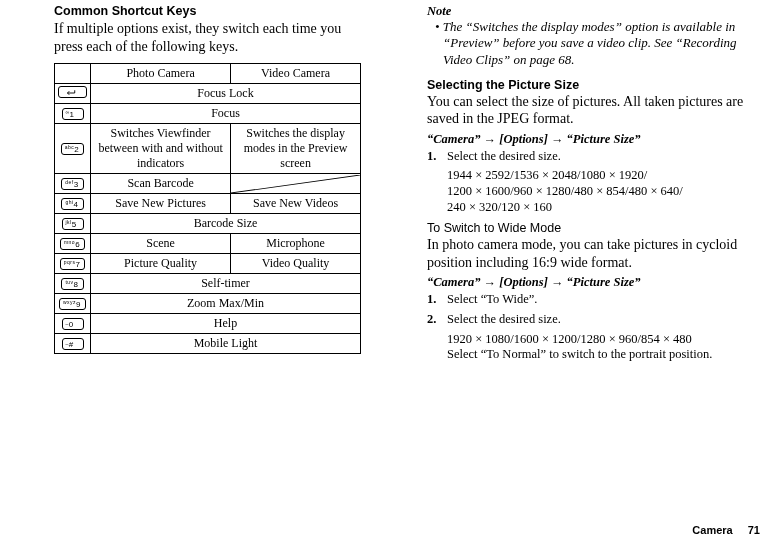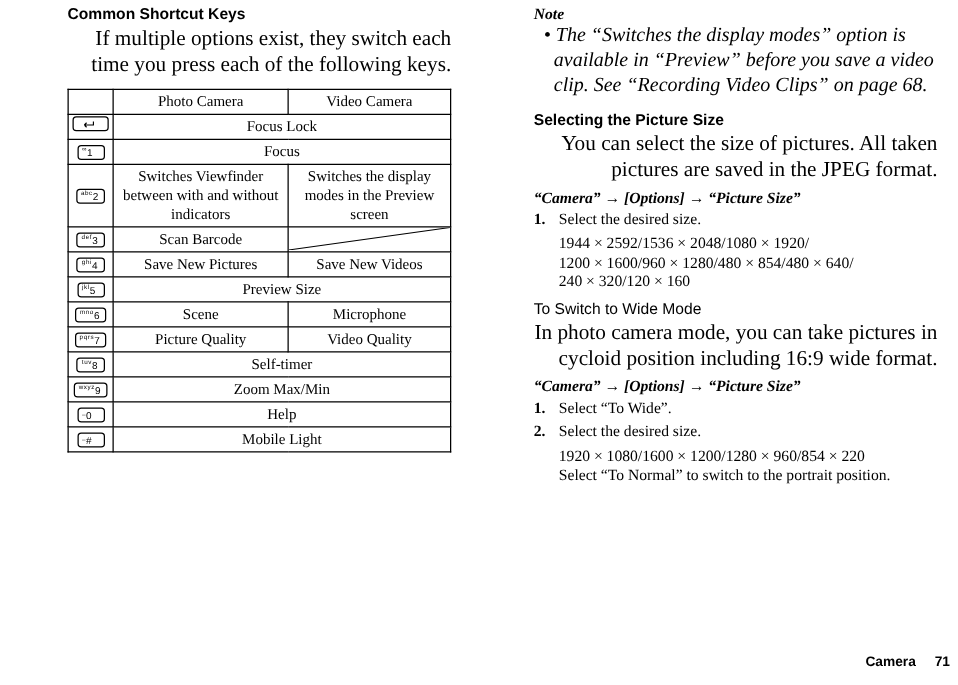--- a/index.html
+++ b/index.html
@@ -24,24 +24,23 @@
     }
     .col-left { max-width: 345px; }
     .col-right { flex: 1.05; }
     .h-bold {
       font-weight: bold;
       font-family: Arial, sans-serif;
       font-size: 12.5px;
       margin-bottom: 2px;
     }
     .p-body {
-      font-size: 17px;
+      font-size: 14px;
       line-height: 1.25;
       margin-bottom: 8px;
-      text-align: right;
     }
     table.shortcut {
       border-collapse: collapse;
       width: 100%;
       margin-top: 6px;
     }
     table.shortcut th, table.shortcut td {
       border: 1px solid #000;
       font-weight: normal;
       text-align: center;
@@ -70,21 +69,21 @@
     }
     .key svg { display:block; }
     .note-head {
       font-weight: bold;
       font-style: italic;
       font-size: 12.5px;
       margin-bottom: 0;
     }
     .note-body {
       font-style: italic;
-      font-size: 16px;
+      font-size: 13px;
       line-height: 1.25;
       padding-left: 16px;
       text-indent: -8px;
       margin-bottom: 10px;
     }
     .h2 {
       font-family: Arial, sans-serif;
       font-weight: bold;
       font-size: 16px;
       margin-bottom: 8px;
@@ -182,21 +181,21 @@
               </div>
             </td>
           </tr>
           <tr>
             <td><span class="key"><span style="font-size:5px;vertical-align:top;">ghi</span><span style="font-size:8px;">4</span></span></td>
             <td>Save New Pictures</td>
             <td>Save New Videos</td>
           </tr>
           <tr>
             <td><span class="key"><span style="font-size:5px;vertical-align:top;">jkl</span><span style="font-size:8px;">5</span></span></td>
-            <td colspan="2">Preview Size</td>
+            <td colspan="2">Barcode Size</td>
           </tr>
           <tr>
             <td><span class="key"><span style="font-size:5px;vertical-align:top;">mno</span><span style="font-size:8px;">6</span></span></td>
             <td>Scene</td>
             <td>Microphone</td>
           </tr>
           <tr>
             <td><span class="key"><span style="font-size:5px;vertical-align:top;">pqrs</span><span style="font-size:8px;">7</span></span></td>
             <td>Picture Quality</td>
             <td>Video Quality</td>
@@ -243,21 +242,21 @@
     <div class="path">“Camera” → [Options] → “Picture Size”</div>
     <div class="step">
       <span class="num">1.</span>
       <span>Select “To Wide”.</span>
     </div>
     <div class="step">
       <span class="num">2.</span>
       <span>Select the desired size.</span>
     </div>
     <div class="step-sub">
-        <span style="white-space:pre-line">1920 × 1080/1600 × 1200/1280 × 960/854 × 220
+        <span style="white-space:pre-line">1920 × 1080/1600 × 1200/1280 × 960/854 × 480
 Select “To Normal” to switch to the portrait position.</span>
       </div>
   </div>
 </div>
 
 <div class="footer">
   <span>Camera</span>
   <span class="pg">71</span>
 </div>
 

